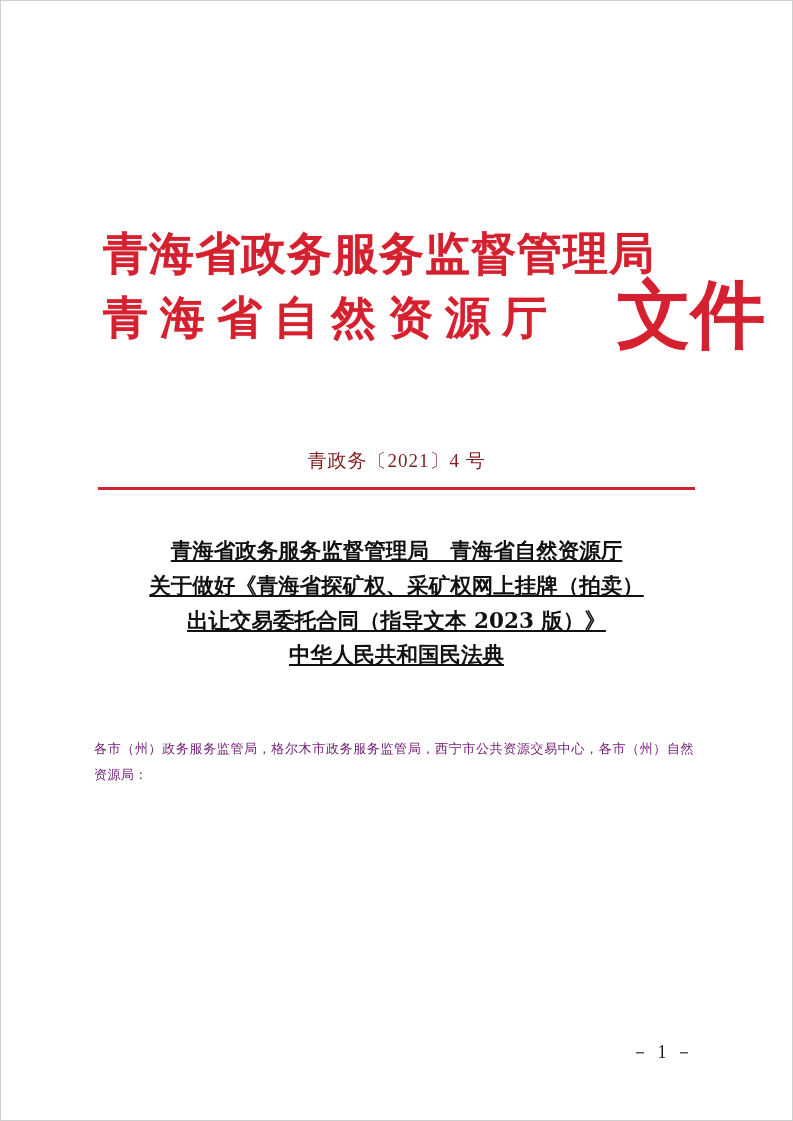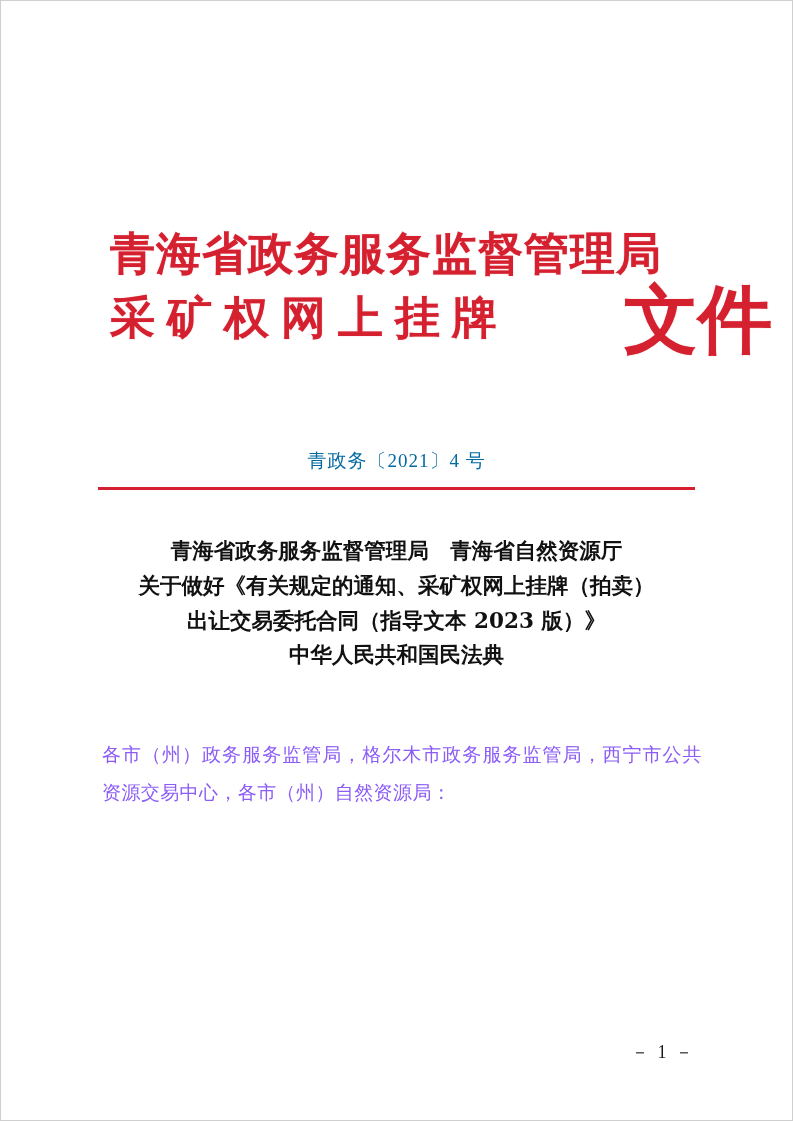--- a/index.html
+++ b/index.html
@@ -21,21 +21,21 @@
   .scan-edge {
     position: absolute;
     inset: 0;
     border: 1px solid #cfcfcf;
     pointer-events: none;
   }
 
   
   .masthead {
     position: absolute;
-    left: 12px;
+    left: 5px;
     right: 0;
     top: 222px;
     height: 190px;
   }
   .mast-lines {
     position: absolute;
     left: 98px;
     top: 0;
     width: 530px;
   }
@@ -51,39 +51,39 @@
   }
   .mast-line.l2 {
     letter-spacing: 12px;
     font-size: 45px;
   }
   .mast-wen {
     position: absolute;
     left: 612px;
     top: 62px;
     color: #d5202f;
-    font-family: Liberation Sans, sans-serif;
+    font-family: Liberation Mono, monospace;
     font-weight: 700;
     font-size: 74px;
     line-height: 0.98;
     letter-spacing: 0px;
     white-space: nowrap;
     text-shadow: 0 0 1px rgba(213,32,47,0.55);
   }
 
   
   .doc-number {
     position: absolute;
     left: 0;
     right: 0;
     top: 448px;
     text-align: center;
     font-family: "Liberation Serif", "DejaVu Serif", serif;
     font-size: 19px;
-    color: #0369a1;
+    color: #7f1d1d;
     letter-spacing: 1px;
   }
 
   
   .red-rule {
     position: absolute;
     left: 98px;
     width: 597px;
     top: 487px;
     height: 3px;
@@ -99,31 +99,32 @@
     text-align: center;
     color: #111;
     font-family: "DejaVu Serif", "Liberation Serif", serif;
     font-weight: 700;
     font-size: 21.5px;
     line-height: 1.62;
   }
   .title-block .tl {
     display: block;
     white-space: nowrap;
+    text-decoration: underline;
   }
 
   
   .body-block {
     position: absolute;
-    left: 102px;
+    left: 94px;
     width: 600px;
     top: 736px;
-    color: #8b5cf6;
+    color: #701a75;
     font-family: "Liberation Serif", "DejaVu Serif", serif;
-    font-size: 19px;
+    font-size: 13px;
     line-height: 2.0;
     letter-spacing: 0.4px;
   }
   .body-block p {
     margin: 0;
     text-align: justify;
     text-justify: inter-ideograph;
   }
   .body-block p.indent {
     text-indent: 2em;
@@ -142,32 +143,32 @@
 </style>
 </head>
 <body>
 
 <div class="page">
   <div class="scan-edge"></div>
 
   <div class="masthead">
     <div class="mast-lines">
       <div class="mast-line l1">青海省政务服务监督管理局</div>
-      <div class="mast-line l2">采矿权网上挂牌</div>
+      <div class="mast-line l2">青海省自然资源厅</div>
     </div>
     <div class="mast-wen">文件</div>
   </div>
 
   <div class="doc-number">青政务〔2021〕4 号</div>
 
   <div class="red-rule"></div>
 
   <div class="title-block">
     <span class="tl">青海省政务服务监督管理局　青海省自然资源厅</span>
-    <span class="tl">关于做好《有关规定的通知、采矿权网上挂牌（拍卖）</span>
+    <span class="tl">关于做好《青海省探矿权、采矿权网上挂牌（拍卖）</span>
     <span class="tl">出让交易委托合同（指导文本 2023 版）》</span>
     <span class="tl">中华人民共和国民法典</span>
   </div>
 
   <div class="body-block">
     <p>各市（州）政务服务监管局，格尔木市政务服务监管局，西宁市公共资源交易中心，各市（州）自然资源局：</p>
   </div>
 
   <div class="page-footer">－ 1 －</div>
 </div>

